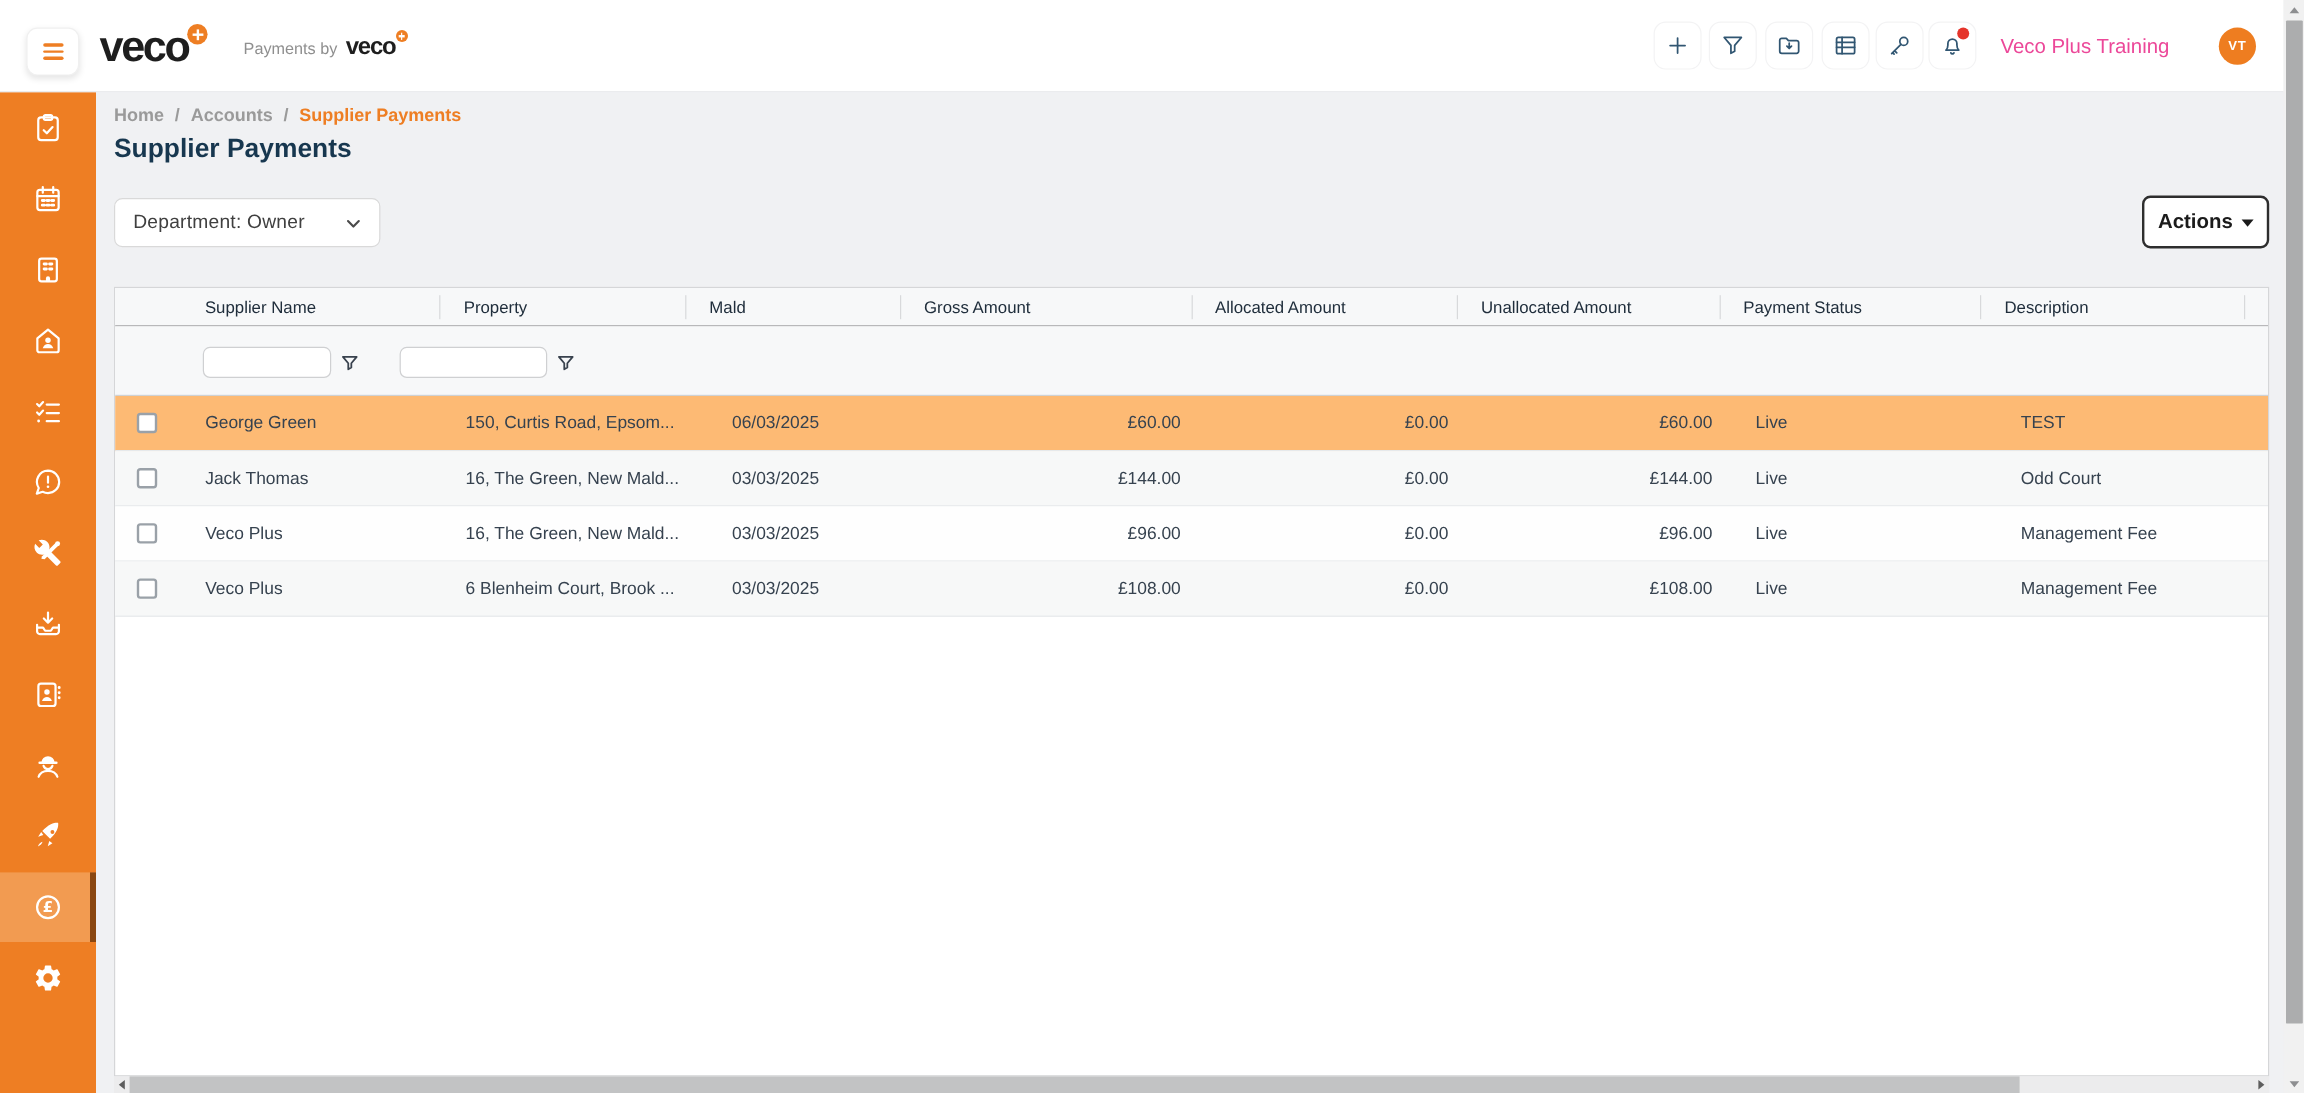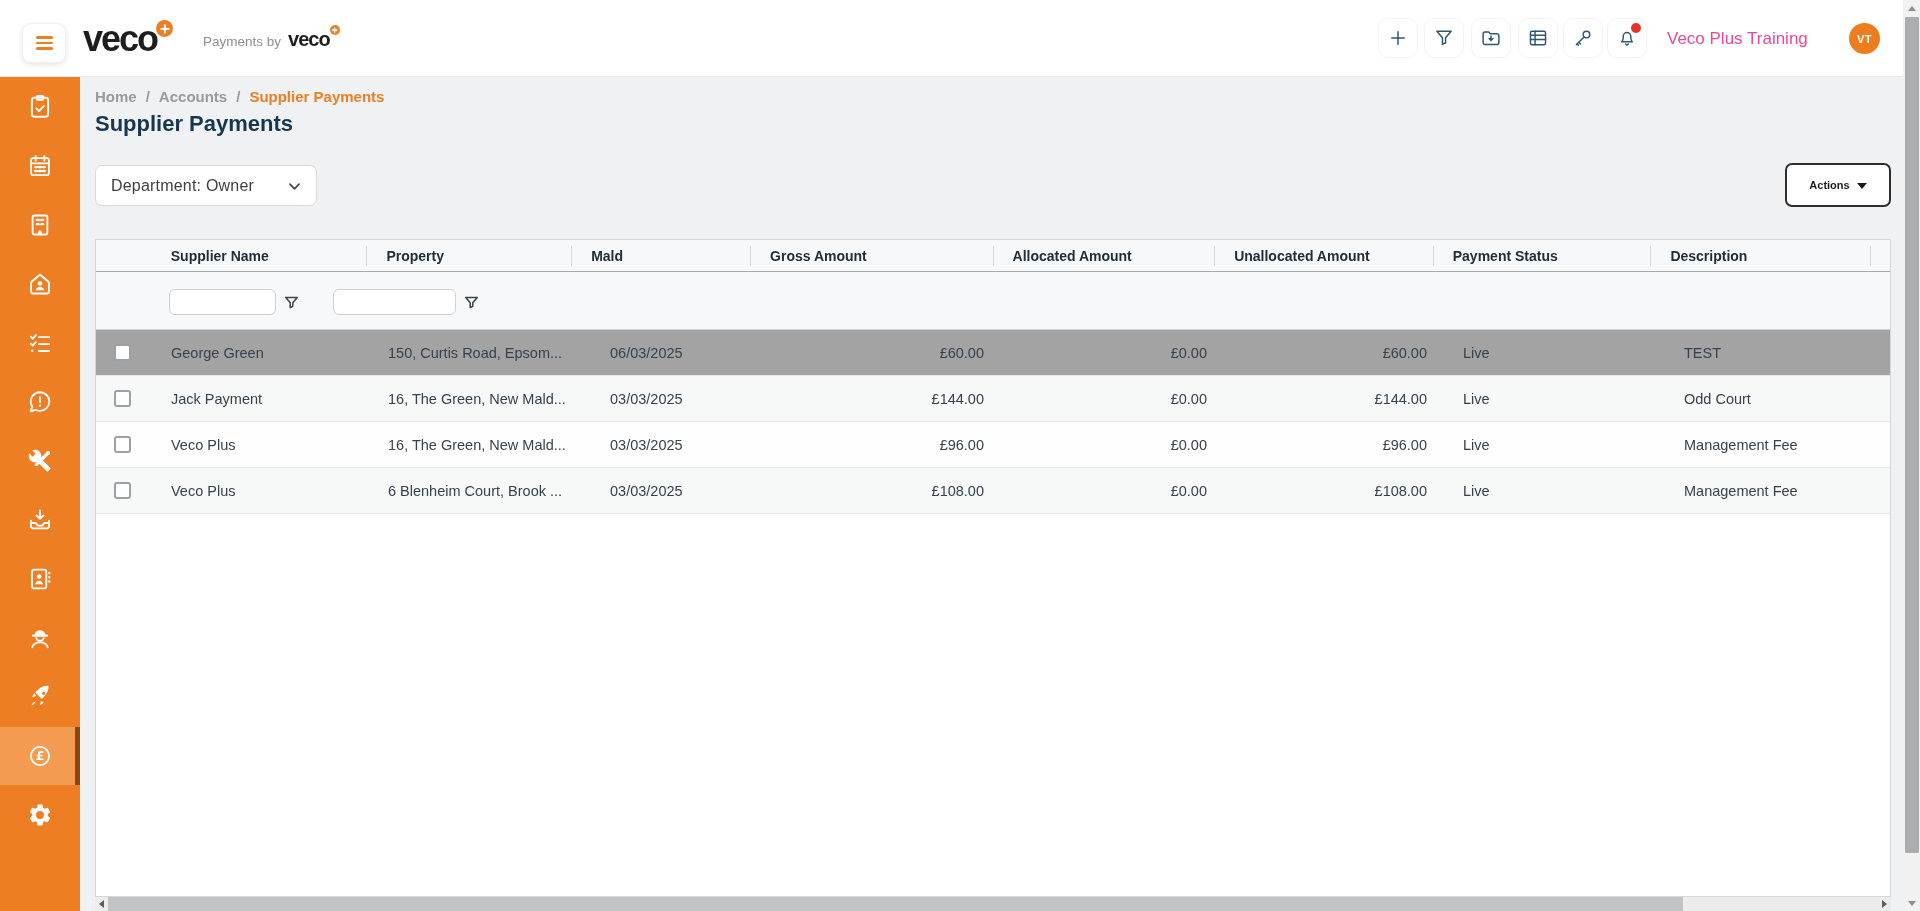--- a/index.html
+++ b/index.html
@@ -35,42 +35,42 @@
 .sb-item.active{background:#f29b51}
 .sb-item.active::after{content:"";position:absolute;right:0;top:0;width:5px;height:100%;background:#8a4711}
 
 .breadcrumb{position:absolute;left:95px;top:88px;font-size:15px;font-weight:600;color:#9a9a9a;display:flex;gap:9px}
 .breadcrumb .crumb-current{color:#ee7e23}
 .page-title{position:absolute;left:95px;top:111px;font-size:22px;font-weight:700;color:#17374f}
 .dept-btn{position:absolute;left:95px;top:165px;width:222px;height:41px;background:#fff;border:1px solid #d9d9d9;border-radius:7px;display:flex;align-items:center;padding-left:15px}
 .dept-label{font-size:16px;color:#404040;letter-spacing:.2px}
 .dept-btn svg{position:absolute;right:14px;top:13px}
 .actions-btn{position:absolute;left:1785px;top:163px;width:106px;height:44px;background:#fff;border:2px solid #2e2e2e;border-radius:7px;display:flex;align-items:center;justify-content:center;gap:7px}
-.actions-label{font-size:11px;font-weight:700;color:#1b1b1b}
+.actions-label{font-size:17px;font-weight:700;color:#1b1b1b}
 .actions-caret{width:0;height:0;border-left:5.5px solid transparent;border-right:5.5px solid transparent;border-top:6px solid #1b1b1b;margin-top:2px}
 
 .panel{position:absolute;left:95px;top:239px;width:1796px;height:658px;background:#fff;border:1px solid #d5d6d8}
-.thead{display:flex;height:32px;background:#f7f8f9;border-bottom:1px solid #a8a9ab;align-items:center;font-weight:700;font-size:14px;color:#202e3c}
+.thead{display:flex;height:32px;background:#f7f8f9;border-bottom:1px solid #a8a9ab;align-items:center;font-weight:400;font-size:14px;color:#202e3c}
 .th{position:relative;height:100%;display:flex;align-items:center;padding-left:20px}
 .th.sep::before{content:"";position:absolute;left:0;top:6px;width:1px;height:20px;background:#d8d9db}
 .c0{width:55px}.c1{width:217px}.c2{width:206px}.c3{width:180px}.c4{width:244px}.c5{width:223px}.c6{width:220px}.c7{width:219px}.c8{width:221px}.c9{flex:1}
 .filterrow{position:relative;height:58px;background:#f7f8f9;border-bottom:1px solid #cfd2d4}
 .filter-input{position:absolute;top:17px;height:26px;border:1px solid #cfd0d2;border-radius:6px;background:#fff;padding:0 8px;font-size:13px;color:#333;outline:none}
 .fi1{left:73px;width:107px}
 .fi2{left:237px;width:123px}
 .funnel-btn{position:absolute;top:21px;width:18px;height:18px;background:none;border:none;display:flex;align-items:center;justify-content:center}
 .fb1{left:186px}.fb2{left:366px}
 .trow{display:flex;align-items:center;height:46px;border-bottom:1px solid #e6e9eb;font-size:14.5px;color:#36424f}
 .trow .td{height:100%;display:flex;align-items:center;overflow:hidden;white-space:nowrap}
 .pl20{padding-left:20px}
 .pl36{padding-left:36px}
 .amt{justify-content:flex-end;padding-right:14px}
 .pl22{padding-left:22px}
 .pl24{padding-left:24px}
-.r-sel{background:#a3a3a3}
+.r-sel{background:#fdba74}
 .r-even{background:#f7f8f8}
 .r-odd{background:#fefefe}
 .cbx{width:17px;height:17px;border:2px solid #9aa1a8;border-radius:3px;background:#fff;margin-left:18px}
 
 .hscroll{position:absolute;left:95px;top:897px;width:1796px;height:14px;background:#ececed}
 .hs-thumb{position:absolute;left:13px;top:0;width:1575px;height:14px;background:#c2c3c4}
 .hs-arrow{position:absolute;top:0;width:13px;height:14px;display:flex;align-items:center;justify-content:center}
 .hs-left{left:0}.hs-right{right:0}
 .tri-left{width:0;height:0;border-top:4px solid transparent;border-bottom:4px solid transparent;border-right:5px solid #5d5d5d}
 .tri-right{width:0;height:0;border-top:4px solid transparent;border-bottom:4px solid transparent;border-left:5px solid #5d5d5d}
@@ -301,21 +301,21 @@
     <div class="td c5 amt">£0.00</div>
     <div class="td c6 amt">£60.00</div>
     <div class="td c7 pl22">Live</div>
     <div class="td c8 pl24">TEST</div>
     <div class="td c9"></div>
   </div>
   <div class="trow r-even">
     <div class="td c0">
         <span class="cbx"></span>
       </div>
-    <div class="td c1 pl20">Jack Payment</div>
+    <div class="td c1 pl20">Jack Thomas</div>
     <div class="td c2 pl20">16, The Green, New Mald...</div>
     <div class="td c3 pl36">03/03/2025</div>
     <div class="td c4 amt">£144.00</div>
     <div class="td c5 amt">£0.00</div>
     <div class="td c6 amt">£144.00</div>
     <div class="td c7 pl22">Live</div>
     <div class="td c8 pl24">Odd Court</div>
     <div class="td c9"></div>
   </div>
   <div class="trow r-odd">

